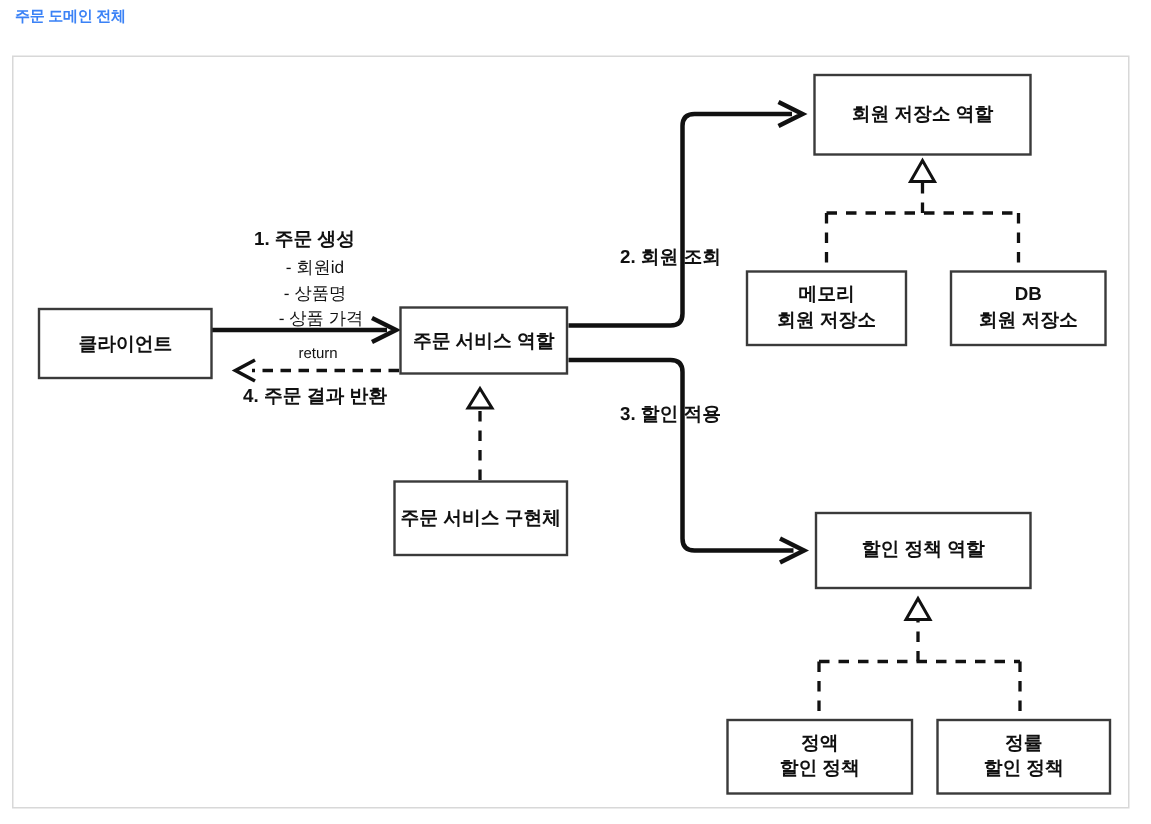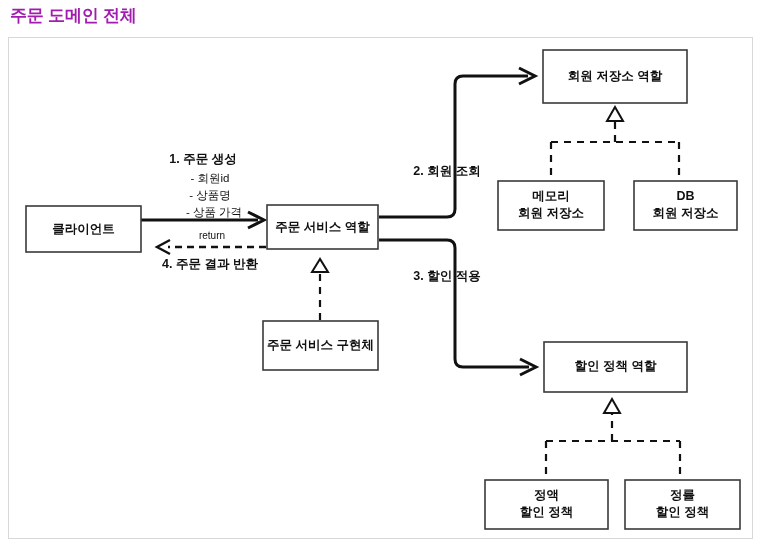--- a/index.html
+++ b/index.html
@@ -11,24 +11,24 @@
     width: 767px;
     height: 549px;
     font-family: "Liberation Sans", sans-serif;
     color: #000000;
     overflow: hidden;
   }
   #page-title {
     position: absolute;
     left: 10px;
     top: 4px;
-    font-size: 17px;
+    font-size: 10px;
     font-weight: bold;
     letter-spacing: -0.2px;
-    color: #a21caf;
+    color: #3b82f6;
   }
   #diagram-frame {
     position: absolute;
     left: 8px;
     top: 37px;
     width: 745px;
     height: 502px;
     border: 1px solid #d8d8d8;
     background: #ffffff;
     box-sizing: border-box;

